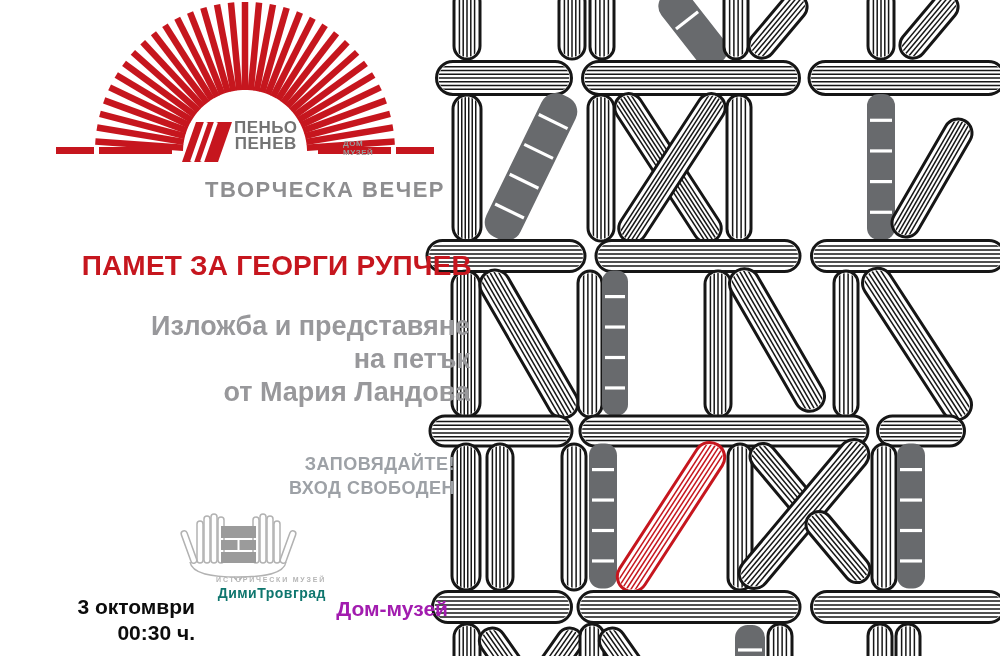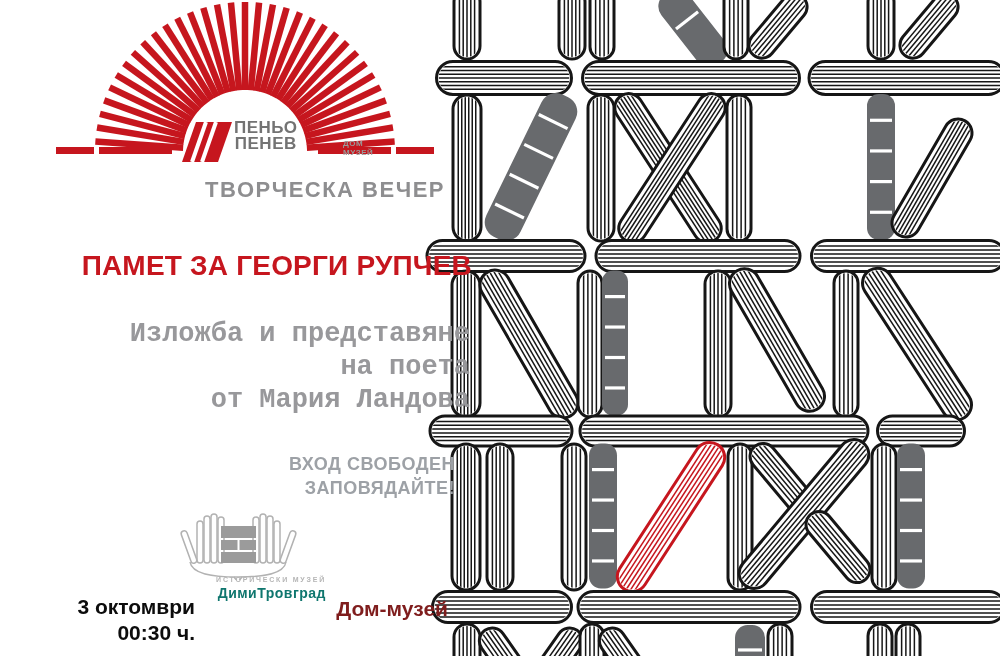--- a/index.html
+++ b/index.html
@@ -2,21 +2,21 @@
 <html><head>
 <meta charset="utf-8">
 <style>
   html,body{margin:0;padding:0;background:#fff;}
   #canvas{position:relative;width:1000px;height:656px;background:#fff;overflow:hidden;
           font-family:"Liberation Sans", sans-serif;}
   #art{position:absolute;left:0;top:0;}
   .txt{position:absolute;text-align:right;font-weight:bold;}
   #event-type{left:35px;top:177px;width:410px;font-size:22px;letter-spacing:1.5px;}
   #main-title{left:12px;top:222px;width:460px;font-size:28px;letter-spacing:0.2px;margin-top:28px;}
-  #description{left:15px;top:318px;width:455px;font-size:27px;line-height:33px;font-family:Liberation Mono, monospace;}
+  #description{left:15px;top:310px;width:455px;font-size:27px;line-height:33px;}
   #invite{left:15px;top:452px;width:440px;font-size:18px;line-height:24px;letter-spacing:0.5px;}
   #logo-text{position:absolute;left:234px;top:120px;text-align:center;font-weight:bold;
              font-size:17px;line-height:16px;letter-spacing:0.5px;color:#737373;}
   #logo-sub{position:absolute;left:296px;top:139px;text-align:left;font-weight:bold;
             font-size:8px;line-height:9px;letter-spacing:0.5px;color:#9a9a9a;padding-left:47px;}
   #museum-small{left:150px;top:576px;width:176px;font-size:7px;letter-spacing:1.8px;}
   #museum-big{left:150px;top:585px;width:176px;font-size:14px;letter-spacing:0.5px;}
   #date-block{left:5px;top:594px;width:190px;font-size:21px;line-height:26px;}
   #venue-block{left:268px;top:596px;width:180px;font-size:21px;line-height:25px;}
 </style>
@@ -776,27 +776,27 @@
   <div id="logo-sub">
     <div>ДОМ</div>
     <div>МУЗЕЙ</div>
   </div>
 
   <div id="event-type" class="txt" style="color:#8e8e90">ТВОРЧЕСКА ВЕЧЕР</div>
   <div id="main-title" class="txt" style="color:#c6161e">ПАМЕТ ЗА ГЕОРГИ РУПЧЕВ</div>
 
   <div id="description" class="txt" style="color:#98989b">
     <div>Изложба и представяне</div>
-    <div>на поета</div>
+    <div>на петък</div>
     <div>от Мария Ландова</div>
   </div>
 
   <div id="invite" class="txt" style="color:#9da1a6">
+    <div>ЗАПОВЯДАЙТЕ!</div>
     <div>ВХОД СВОБОДЕН</div>
-    <div>ЗАПОВЯДАЙТЕ!</div>
   </div>
 
   <svg width="120" height="72" style="position:absolute;left:178px;top:508px">
     <g stroke="#b2b2b2" fill="#fff" stroke-width="1.5">
       <rect x="19" y="13" width="6" height="42" rx="3"></rect>
       <rect x="26" y="8" width="6" height="47" rx="3"></rect>
       <rect x="33" y="6" width="6" height="49" rx="3"></rect>
       <rect x="40" y="9" width="6" height="46" rx="3"></rect>
       <rect x="8" y="22" width="6" height="34" rx="3" transform="rotate(-20 11 39)"></rect>
       <rect x="75" y="9" width="6" height="46" rx="3"></rect>
@@ -814,16 +814,16 @@
       <rect x="43" y="44" width="35" height="11"></rect>
     </g>
   </svg>
   <div id="museum-small" class="txt" style="color:#b5b5b5">ИСТОРИЧЕСКИ МУЗЕЙ</div>
   <div id="museum-big" class="txt" style="color:#0f766e">ДимиТровград</div>
 
   <div id="date-block" class="txt" style="color:#0c0c0c">
     <div>3 октомври</div>
     <div>00:30 ч.</div>
   </div>
-  <div id="venue-block" class="txt" style="color:#7f1d1d">
+  <div id="venue-block" class="txt" style="color:#a21caf">
     <div>Дом-музей</div>
   </div>
 </div>
 
 </body></html>

